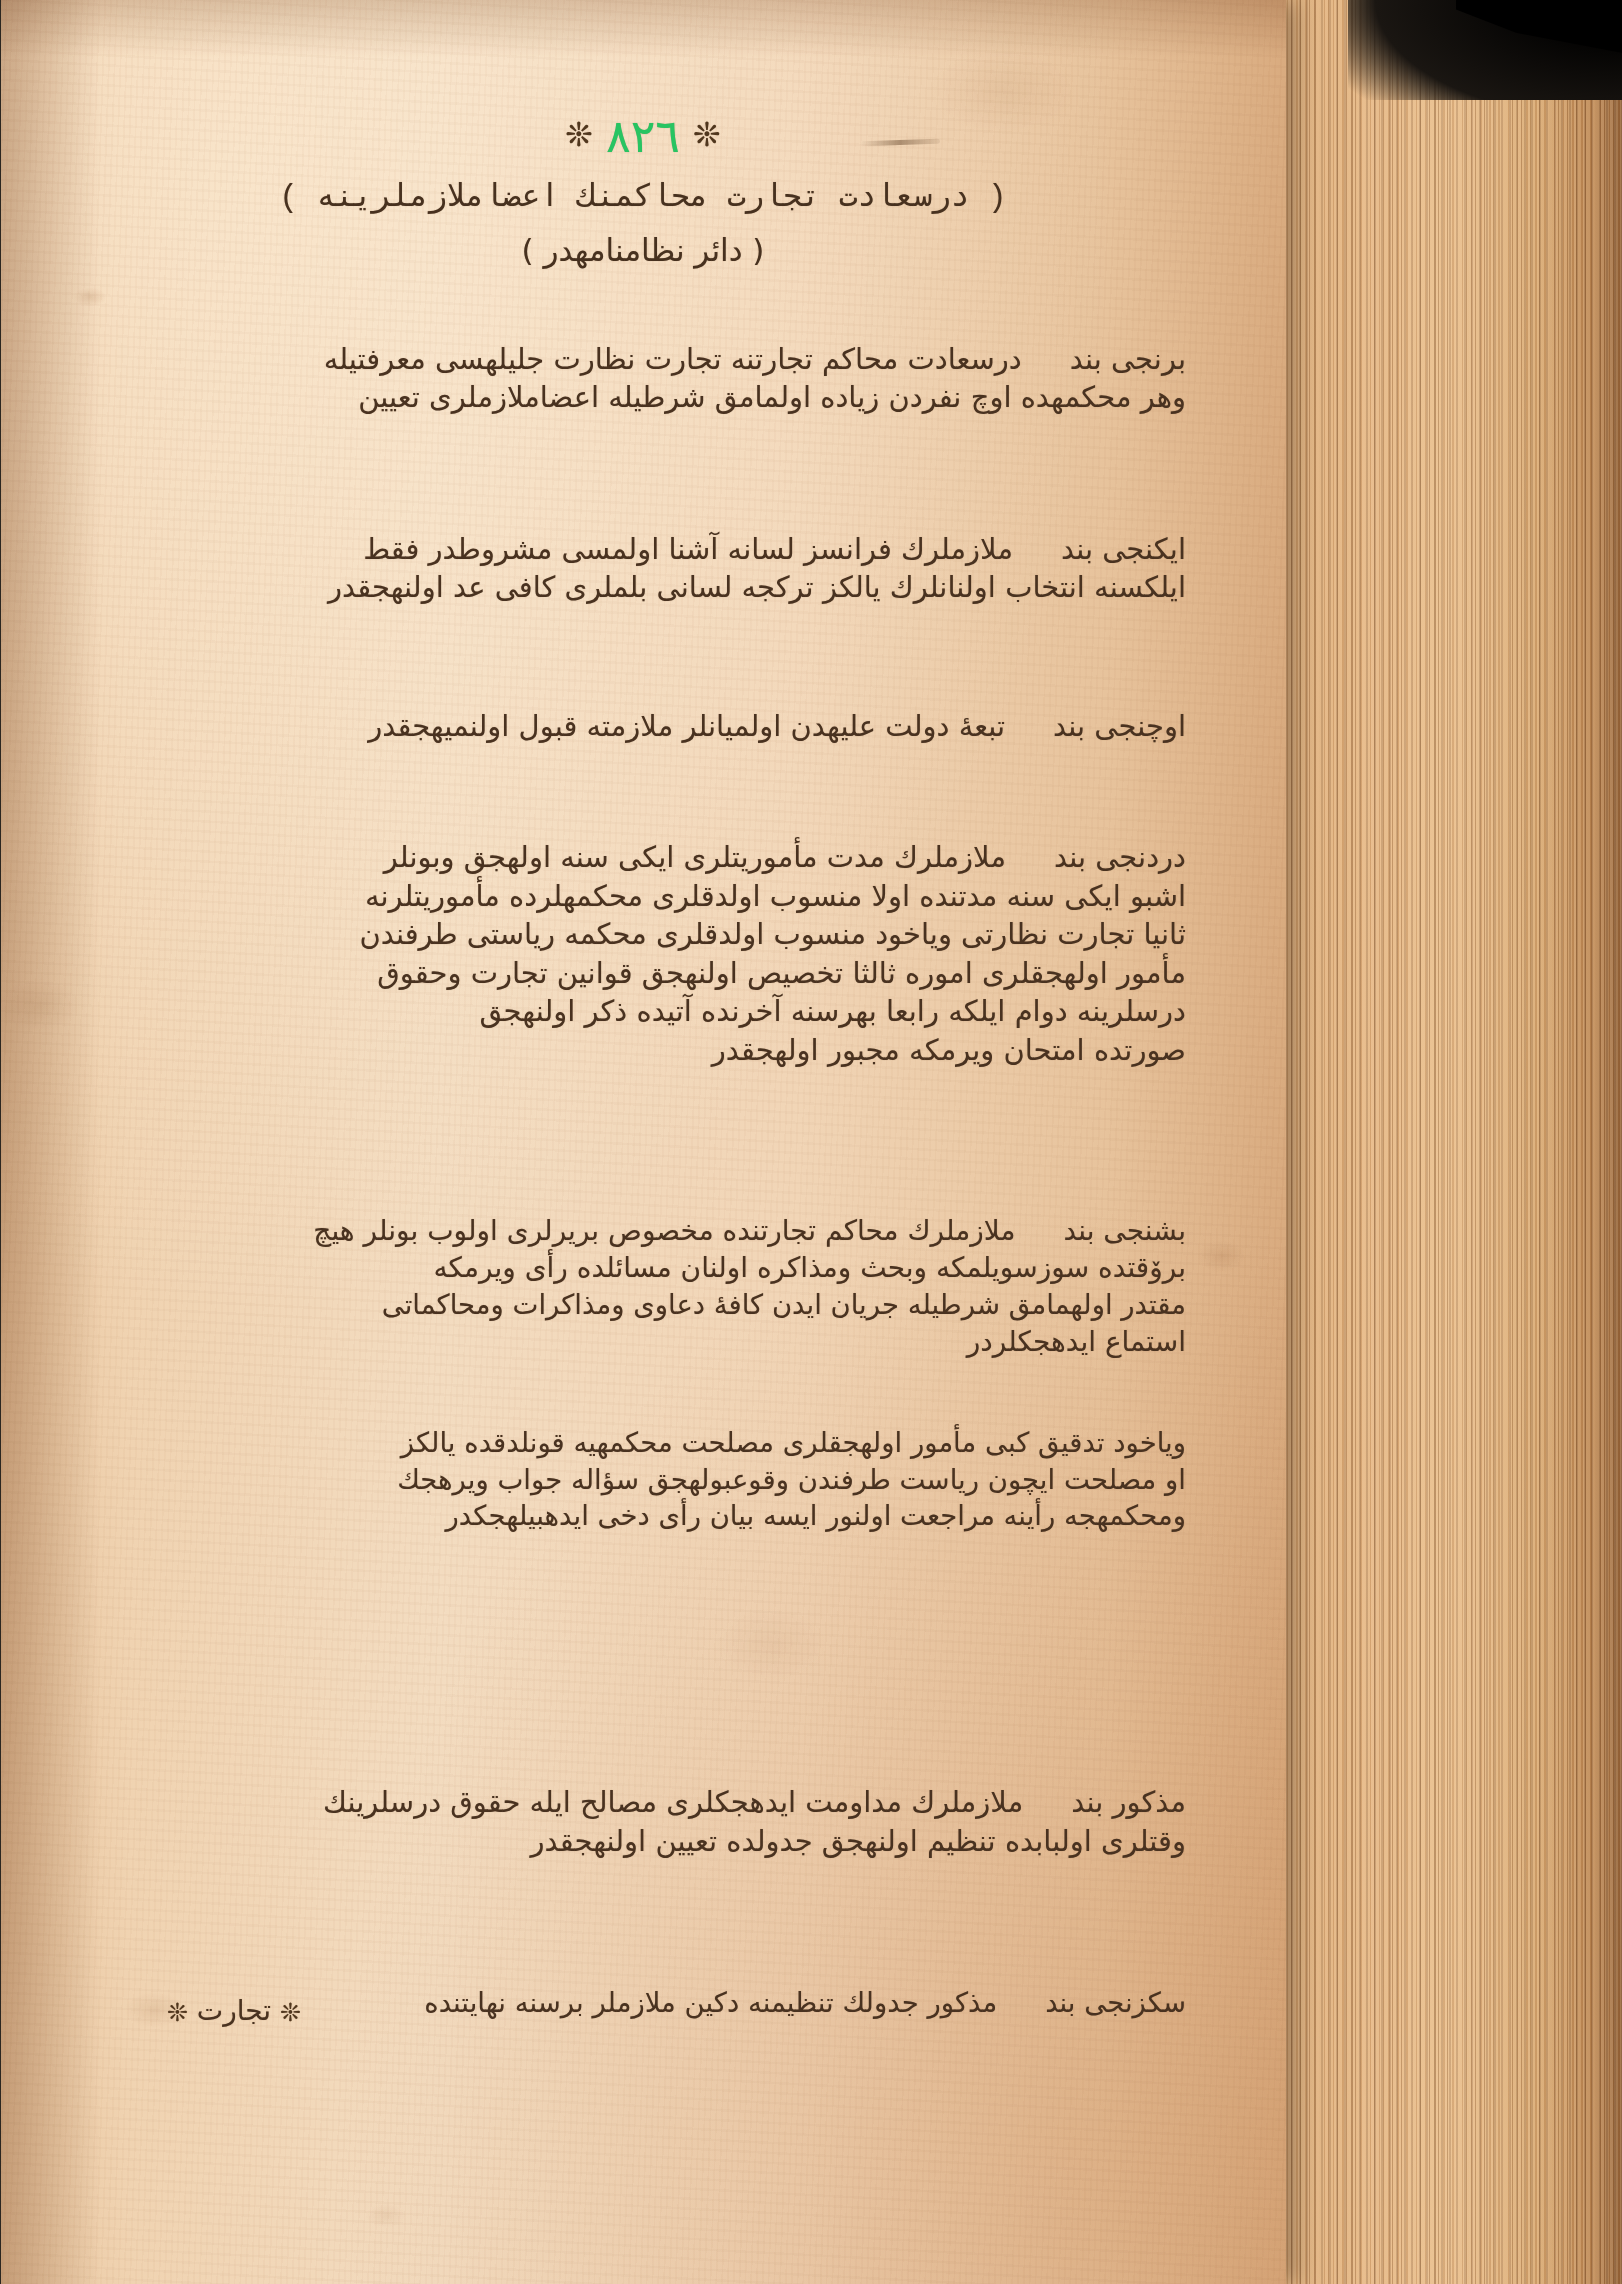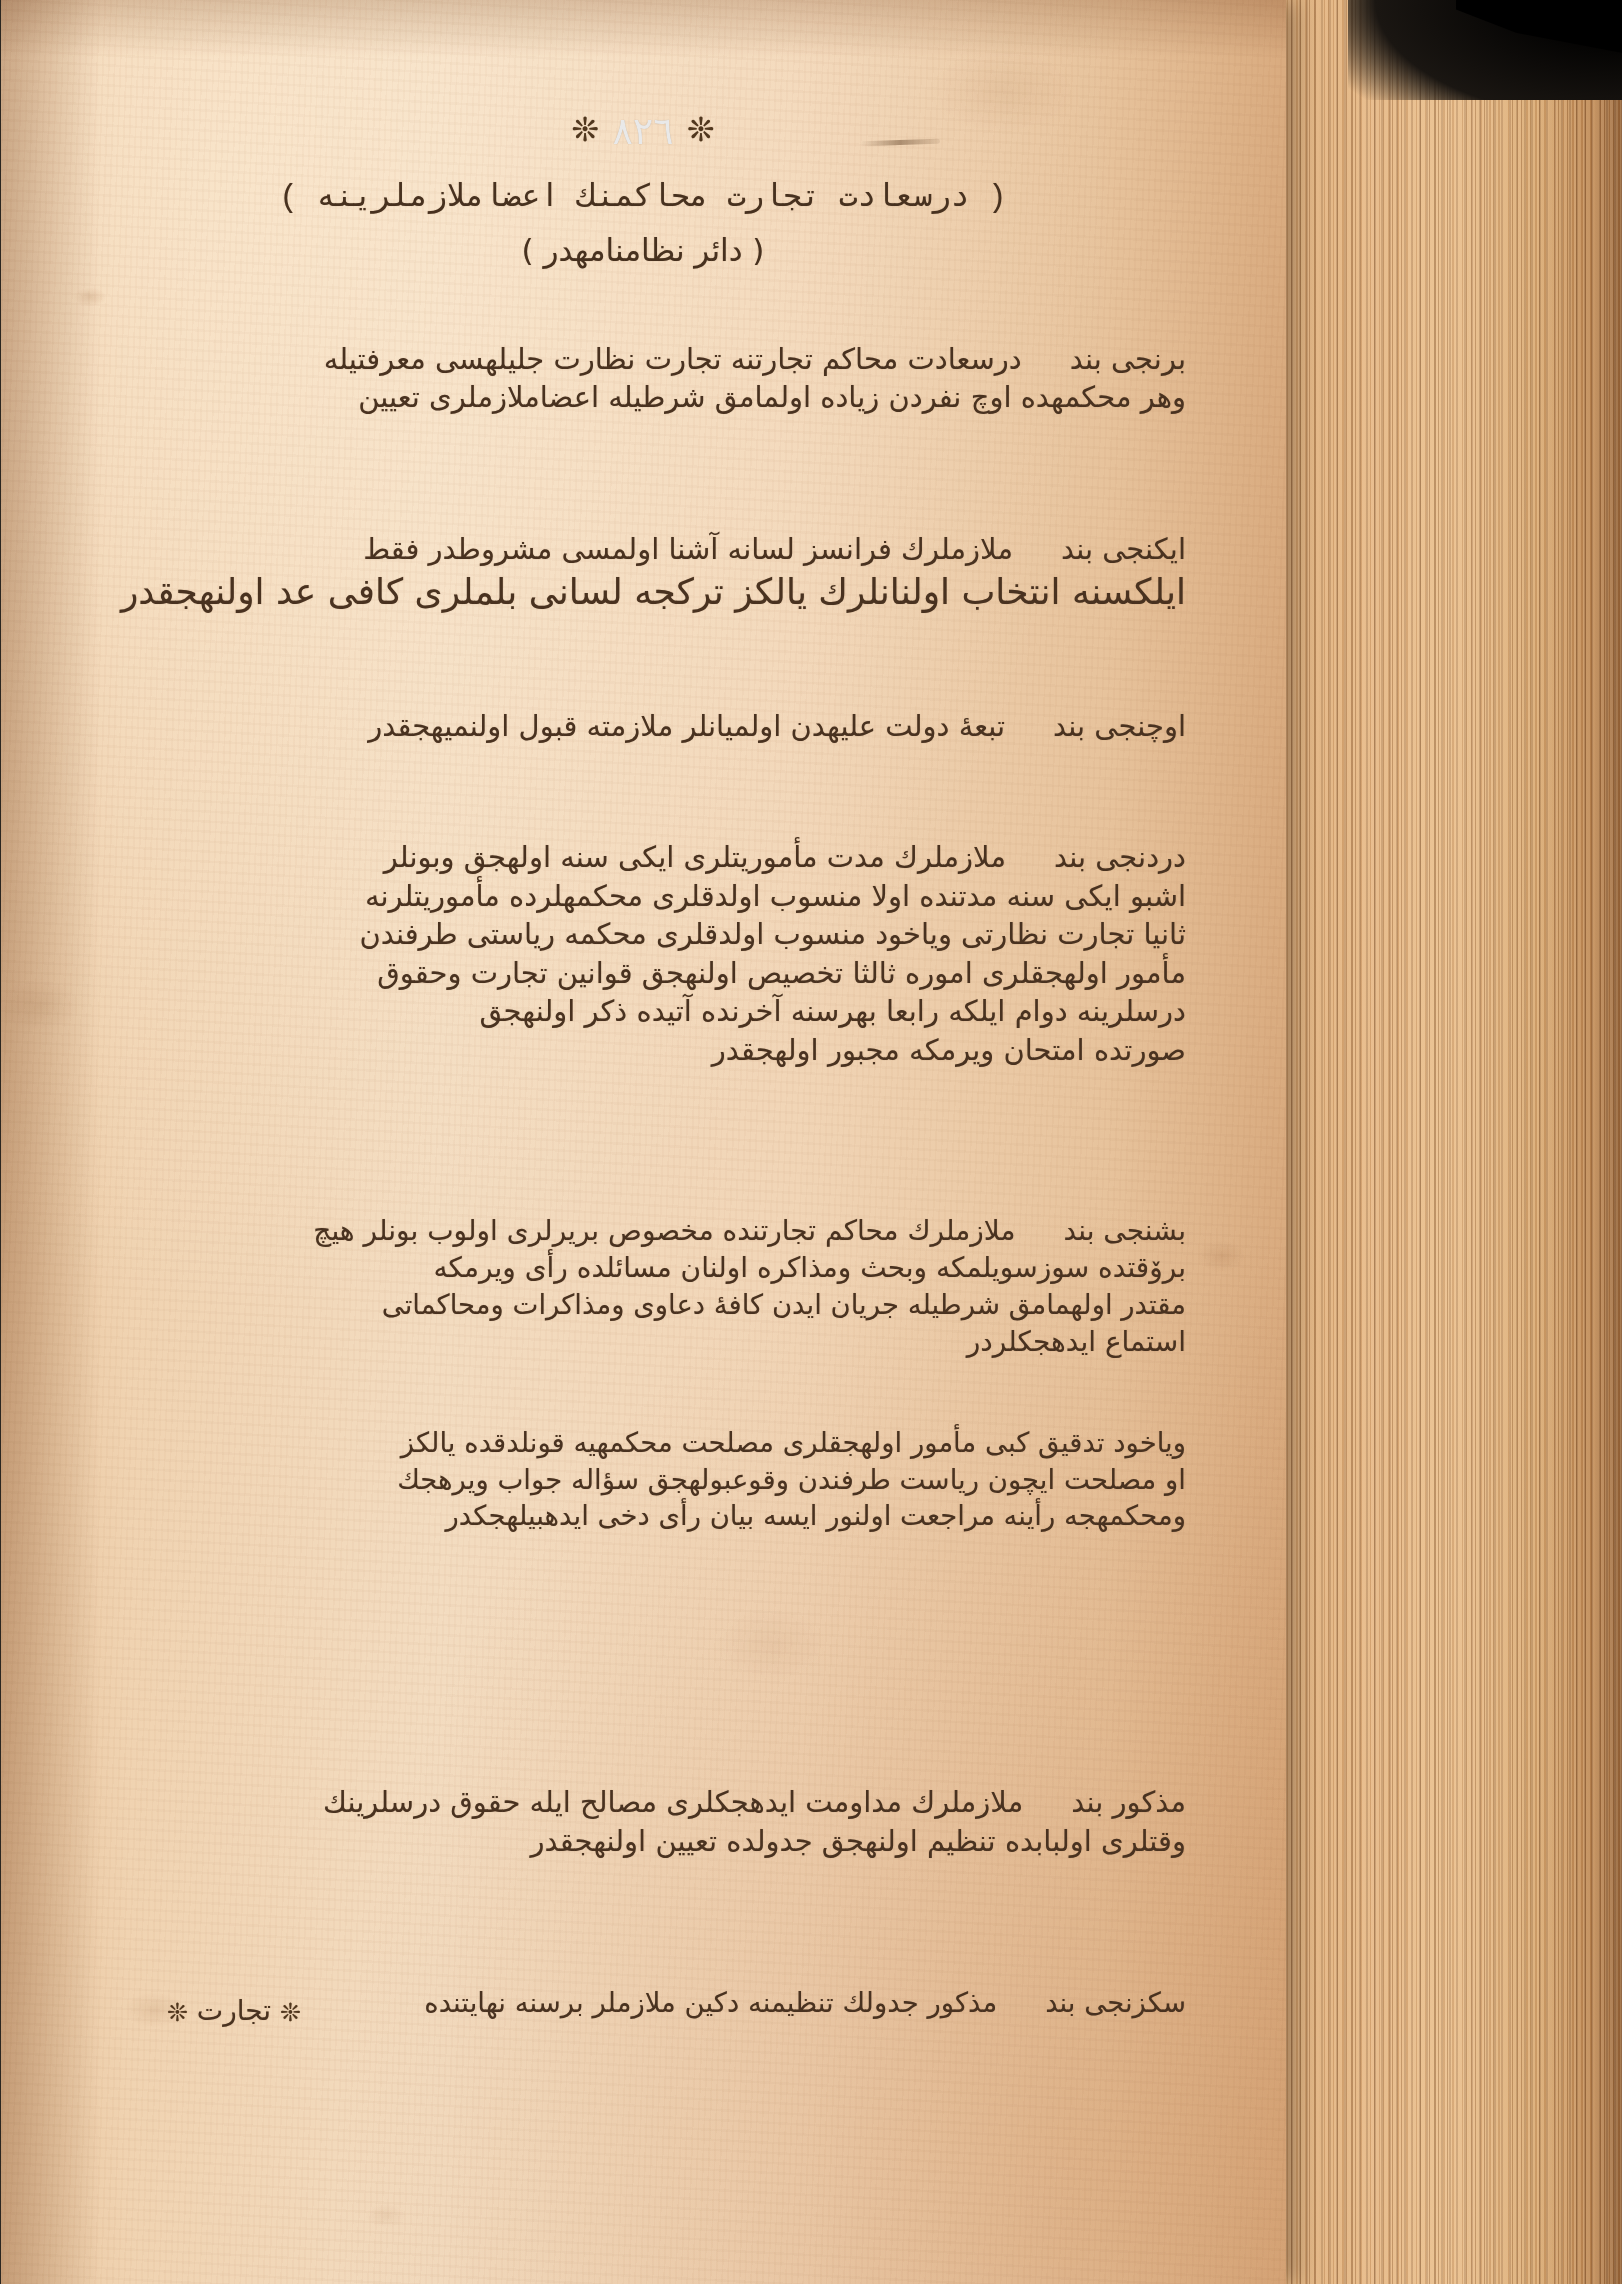--- a/index.html
+++ b/index.html
@@ -68,21 +68,21 @@
     mix-blend-mode:multiply;}
 
   
   #textblock{position:absolute;top:0;left:0;width:1286px;height:2284px;
     color:#4a3323;}
   .ar{font-family:"DejaVu Sans","Liberation Sans",sans-serif;direction:rtl;
       unicode-bidi:isolate;color:#4f3724;text-rendering:optimizeLegibility;}
 
   
   #pagenum{position:absolute;top:107px;left:0;width:1286px;text-align:center;}
-  #pagenum .num{font-size:38px;letter-spacing:2.5px;color:#e5e5e5;
+  #pagenum .num{font-size:46px;letter-spacing:2.5px;color:#22c55e;
       display:inline-block;vertical-align:middle;transform:translateY(1.7px);}
   .orn{display:inline-block;vertical-align:middle;font-size:33px;color:#54391f;
        line-height:1;}
   .orn.l{margin-left:13.4px;transform:scaleX(-1);}
   .orn.r{margin-right:13.4px;}
   #stray-mark{position:absolute;top:140px;left:860px;width:80px;height:5px;
     background:linear-gradient(to right,rgba(90,58,30,.0),rgba(90,58,30,.55),rgba(90,58,30,.1));
     border-radius:2.5px;transform:rotate(-2deg);opacity:.8;}
 
   .title{position:absolute;width:1286px;text-align:center;font-size:31px;color:#4b3421;}
@@ -134,21 +134,21 @@
     <div class="title ar" id="title1">( درسعادت تجارت محاكمنك اعضاملازملرينه )</div>
     <div class="title ar" id="title2">( دائر نظامنامهدر )</div>
 
     <div class="art ar" style="top:341px">
       <span class="ln"><span class="lead">برنجی بند</span><span class="gap"></span><span>درسعادت محاكم تجارتنه تجارت نظارت جليلهسی معرفتيله</span></span>
       <span class="ln">وهر محكمهده اوچ نفردن زياده اولمامق شرطيله اعضاملازملری تعيين</span>
     </div>
 
     <div class="art ar" style="top:531px">
       <span class="ln"><span class="lead">ايكنجی بند</span><span class="gap"></span><span>ملازملرك فرانسز لسانه آشنا اولمسی مشروطدر فقط</span></span>
-      <span class="ln" style="font-size:36px">ايلكسنه انتخاب اولنانلرك يالكز تركجه لسانی بلملری كافی عد اولنهجقدر</span>
+      <span class="ln" style="font-size:29px">ايلكسنه انتخاب اولنانلرك يالكز تركجه لسانی بلملری كافی عد اولنهجقدر</span>
     </div>
 
     <div class="art ar" style="top:708px">
       <span class="ln"><span class="lead">اوچنجی بند</span><span class="gap"></span><span>تبعهٔ دولت عليهدن اولميانلر ملازمته قبول اولنميهجقدر</span></span>
     </div>
 
     <div class="art ar" style="top:838px;line-height:1.33">
       <span class="ln"><span class="lead">دردنجی بند</span><span class="gap"></span><span>ملازملرك مدت مأموريتلری ايكی سنه اولهجق وبونلر</span></span>
       <span class="ln">اشبو ايكی سنه مدتنده اولا منسوب اولدقلری محكمهلرده مأموريتلرنه</span>
       <span class="ln">ثانيا تجارت نظارتی وياخود منسوب اولدقلری محكمه رياستی طرفندن</span>

